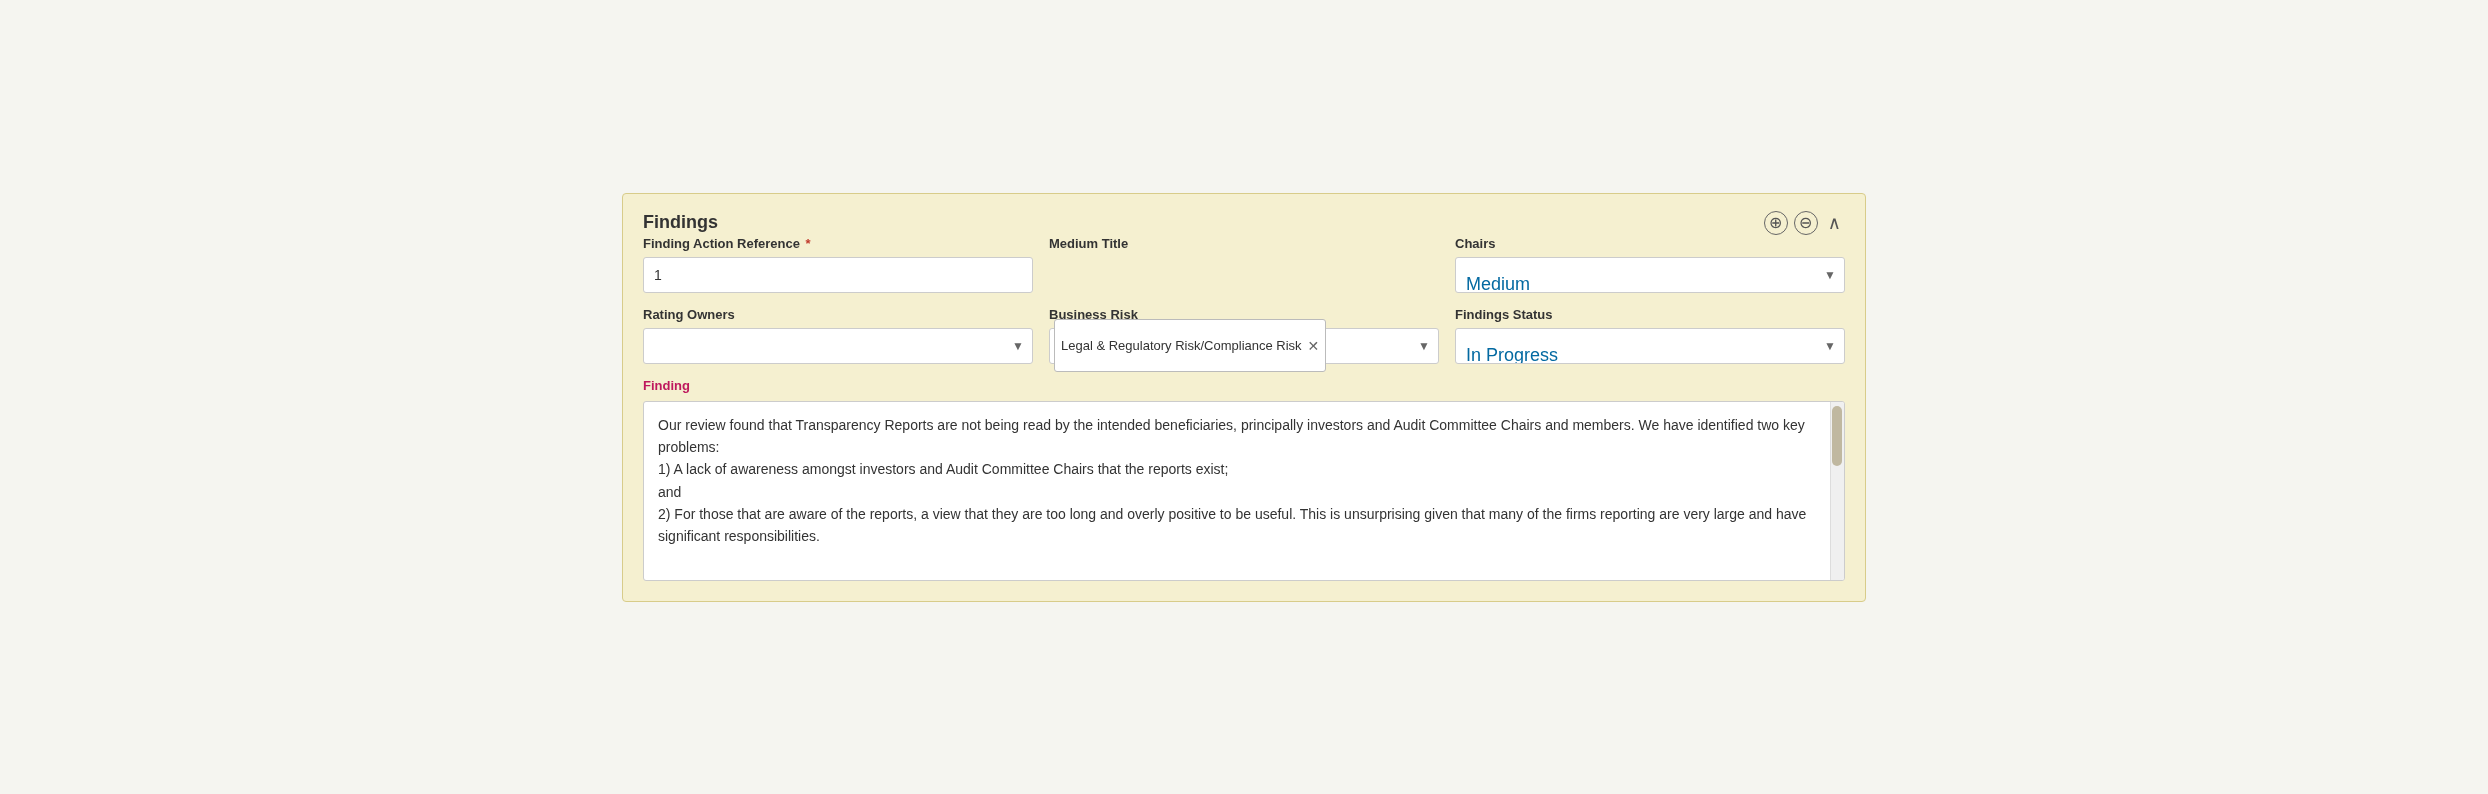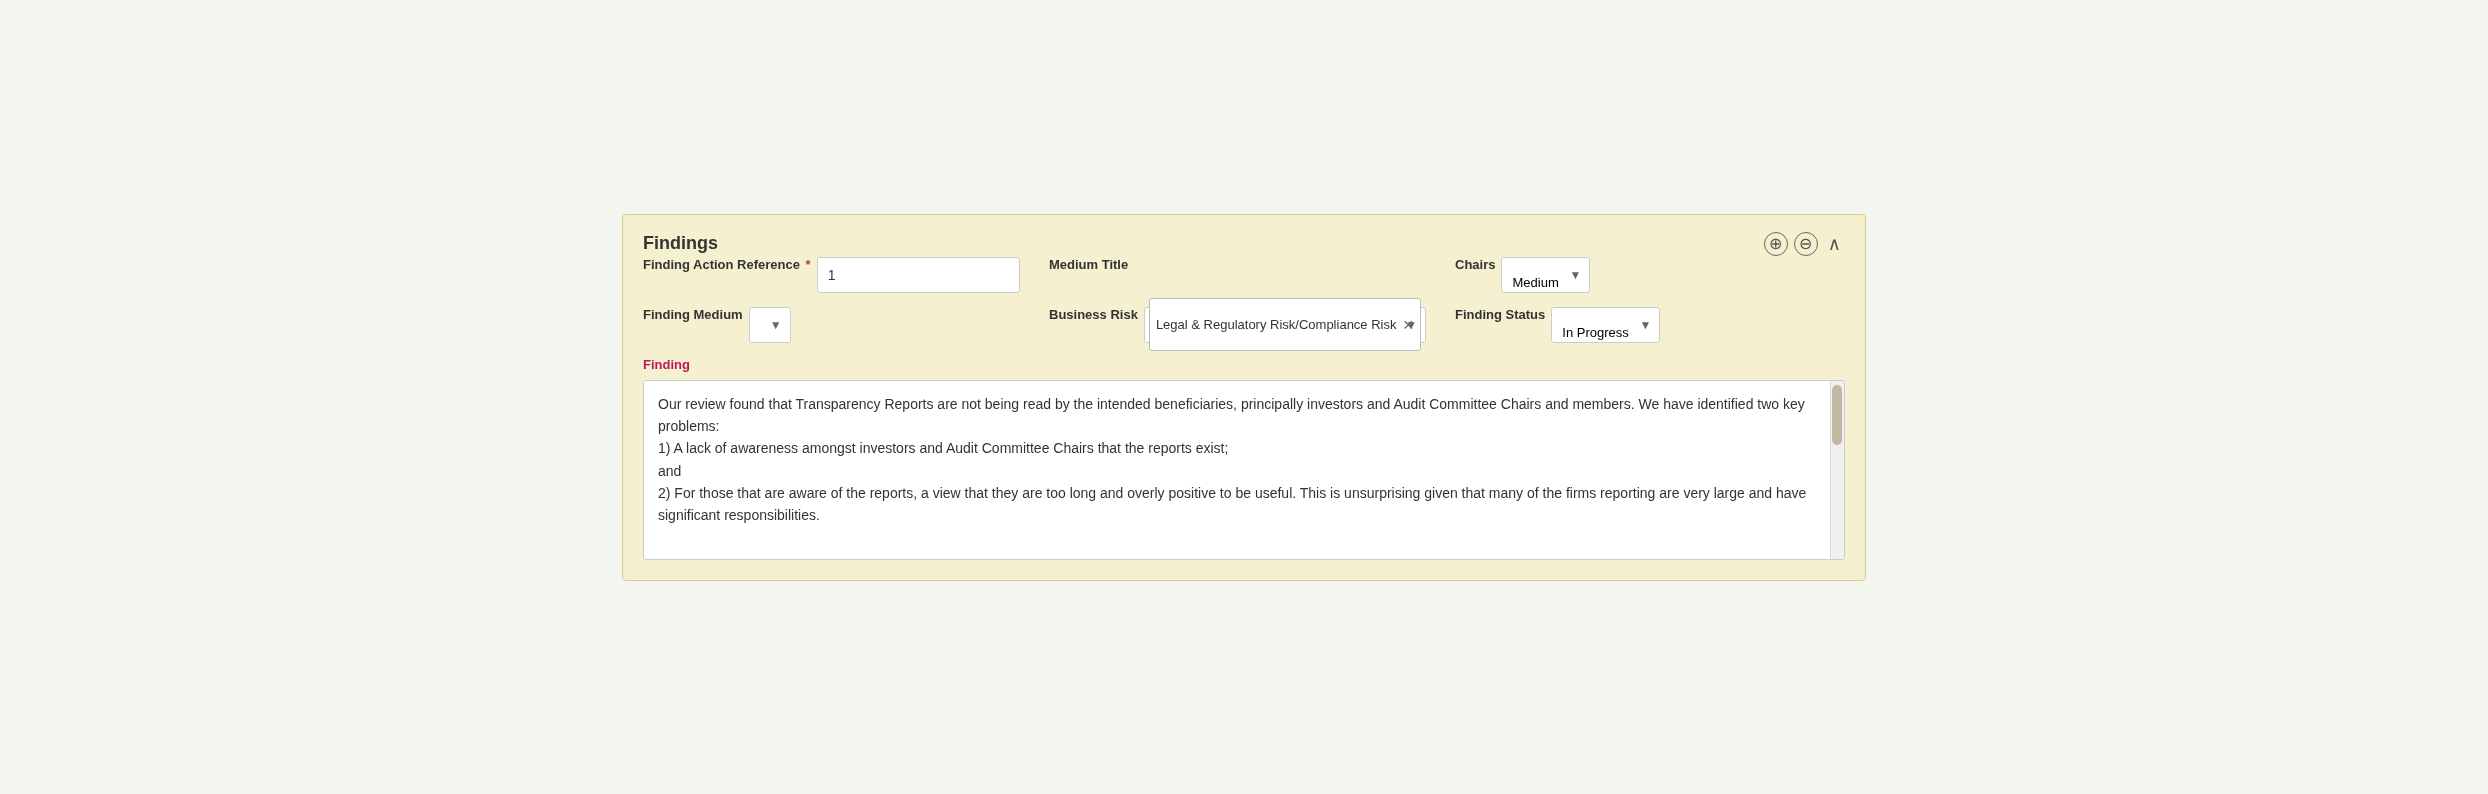--- a/index.html
+++ b/index.html
@@ -73,21 +73,21 @@
 
     .form-row {
       display: grid;
       grid-template-columns: 1fr 1fr 1fr;
       gap: 16px;
       margin-bottom: 14px;
     }
 
     .form-field {
       display: flex;
-      flex-direction: row;
+      flex-direction: column;
       gap: 6px;
     }
 
     .field-label {
       font-size: 13px;
       font-weight: bold;
       color: #333;
     }
 
     .required-star {
@@ -113,22 +113,22 @@
       border-radius: 3px;
       height: 36px;
     }
 
     .field-select-wrapper select {
       width: 100%;
       height: 100%;
       border: none;
       background: transparent;
       padding: 16px 30px 0 10px;
-      font-size: 13px;
-      color: #000000;
+      font-size: 18px;
+      color: #0369a1;
       appearance: none;
       -webkit-appearance: none;
       cursor: pointer;
       outline: none;
     }
 
     .select-chevron {
       position: absolute;
       right: 8px;
       top: 50%;
@@ -274,42 +274,42 @@
           <option>High</option>
         </select>
         <span class="select-chevron">▼</span>
       </div>
     </div>
   </div>
 
   <div class="form-row">
 
     <div class="form-field">
-      <label class="field-label">Finding Medium</label>
+      <label class="field-label">Rating Owners</label>
       <div class="field-select-wrapper">
         <select>
           <option value=""></option>
         </select>
         <span class="select-chevron">▼</span>
       </div>
     </div>
 
     <div class="form-field">
       <label class="field-label">Business Risk</label>
       <div class="multiselect-wrapper">
         <div class="tag-item">
           <span>Legal &amp; Regulatory Risk/Compliance Risk</span>
           <span class="tag-remove">✕</span>
         </div>
         <span class="multiselect-chevron">▼</span>
       </div>
     </div>
 
     <div class="form-field">
-      <label class="field-label">Finding Status</label>
+      <label class="field-label">Findings Status</label>
       <div class="field-select-wrapper">
         <select>
           <option>In Progress</option>
           <option>Completed</option>
           <option>Not Started</option>
         </select>
         <span class="select-chevron">▼</span>
       </div>
     </div>
   </div>

